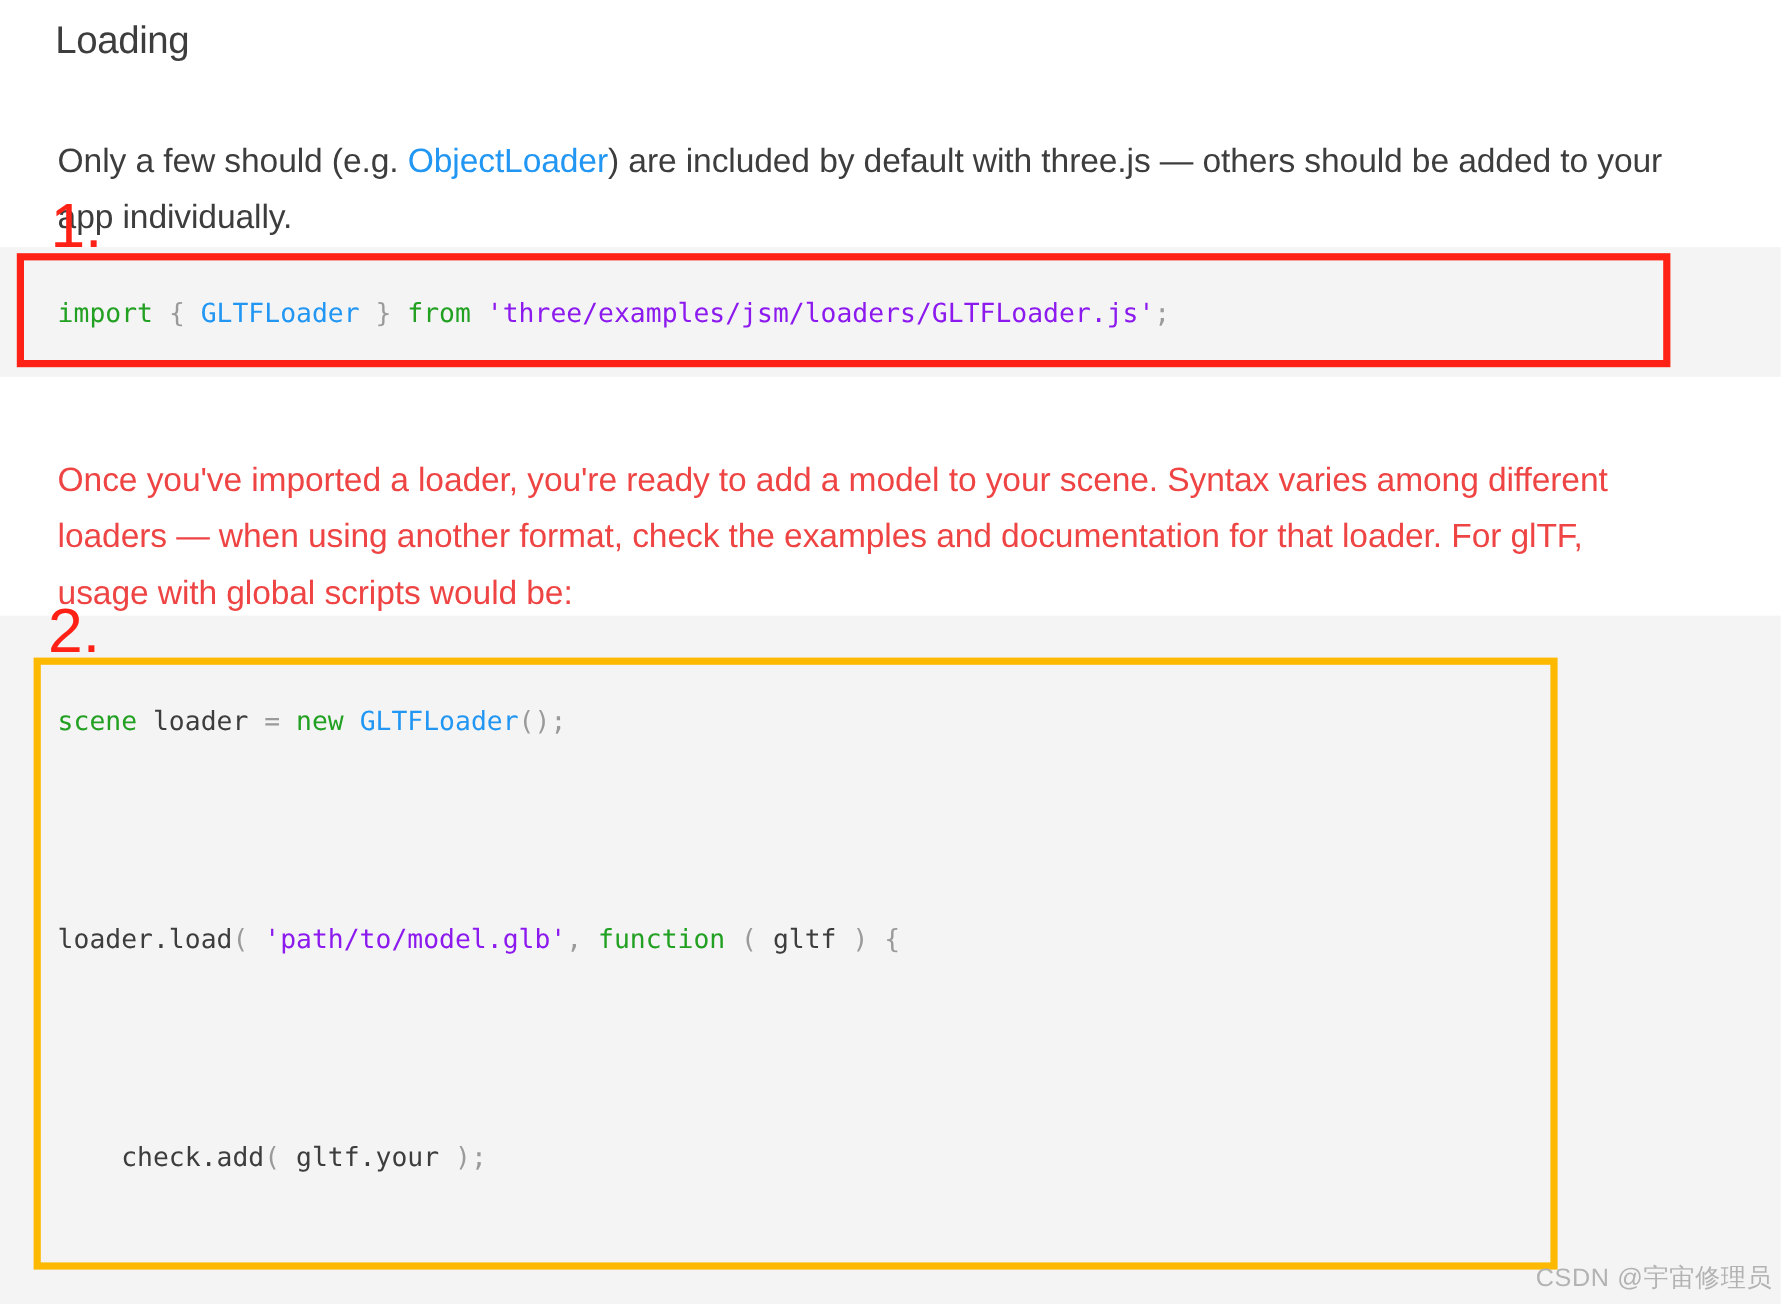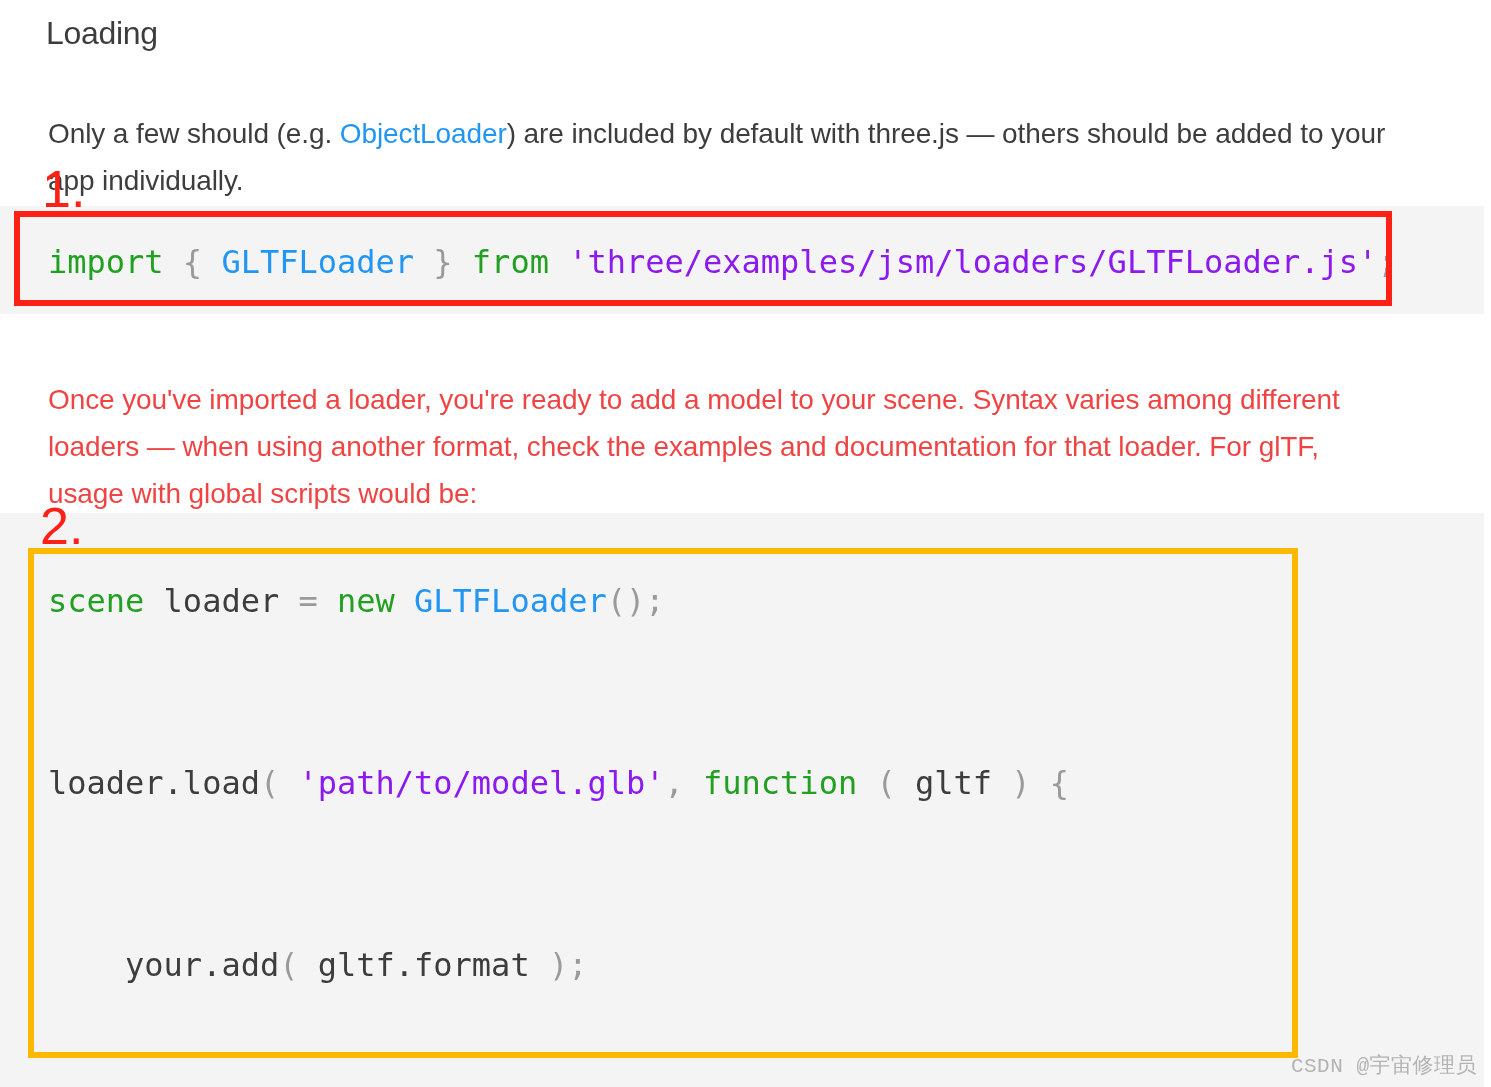--- a/index.html
+++ b/index.html
@@ -56,21 +56,21 @@
     line-height: 47px;
     color: #ef4444;
     letter-spacing: -0.1px;
   }
 
   
   .code-block {
     position: absolute;
     background: #f4f4f4;
     font-family: "DejaVu Sans Mono", "Liberation Mono", monospace;
-    font-size: 32px;
+    font-size: 22px;
     line-height: 46px;
     color: #4d4d4d;
     white-space: pre;
   }
   #code-block-1 {
     left: 0;
     top: 206px;
     width: 1484px;
     height: 108px;
   }
@@ -130,21 +130,21 @@
   #annot-label-1 { left: 42px; top: 163px; }
   #annot-label-2 { left: 40px; top: 500px; }
 
   
   .watermark {
     position: absolute;
     right: 14px;
     bottom: 8px;
     font-size: 21px;
     color: #b3b3b3;
-    font-family: Liberation Mono, monospace;
+    font-family: Liberation Sans, sans-serif;
     letter-spacing: 0.5px;
     white-space: nowrap;
   }
 </style>
 </head>
 <body>
 
 <h1 class="page-title">Loading</h1>
 
 <p class="intro-para"><span>Only a few should (e.g. </span><a class="link" href="#">ObjectLoader</a><span>) are included by default with three.js — others should be added to your app individually.</span></p>
@@ -156,21 +156,21 @@
 <div class="annot-box" id="annot-box-red"></div>
 <div class="annot-label" id="annot-label-1">1.</div>
 
 <p class="mid-para">Once you've imported a loader, you're ready to add a model to your scene. Syntax varies among different loaders — when using another format, check the examples and documentation for that loader. For glTF, usage with global scripts would be:</p>
 
 <div class="code-block" id="code-block-2">
   <div class="code-text"><span class="tok-kw">scene</span><span class="tok-id"> loader </span><span class="tok-pun">=</span><span class="tok-id"> </span><span class="tok-kw">new</span><span class="tok-id"> </span><span class="tok-cls">GLTFLoader</span><span class="tok-pun">();</span><span class="tok-id">
 
 </span><span class="tok-id">loader.load</span><span class="tok-pun">(</span><span class="tok-id"> </span><span class="tok-str">'path/to/model.glb'</span><span class="tok-pun">,</span><span class="tok-id"> </span><span class="tok-kw">function</span><span class="tok-id"> </span><span class="tok-pun">(</span><span class="tok-id"> gltf </span><span class="tok-pun">)</span><span class="tok-id"> </span><span class="tok-pun">{</span><span class="tok-id">
 
-    </span><span class="tok-id">your.add</span><span class="tok-pun">(</span><span class="tok-id"> gltf.format </span><span class="tok-pun">);</span><span class="tok-id">
+    </span><span class="tok-id">check.add</span><span class="tok-pun">(</span><span class="tok-id"> gltf.your </span><span class="tok-pun">);</span><span class="tok-id">
 
 </span><span class="tok-id">
 
 </span></div>
 </div>
 
 <div class="annot-box" id="annot-box-yellow"></div>
 <div class="annot-label" id="annot-label-2">2.</div>
 
 <div class="watermark">CSDN @宇宙修理员</div>

